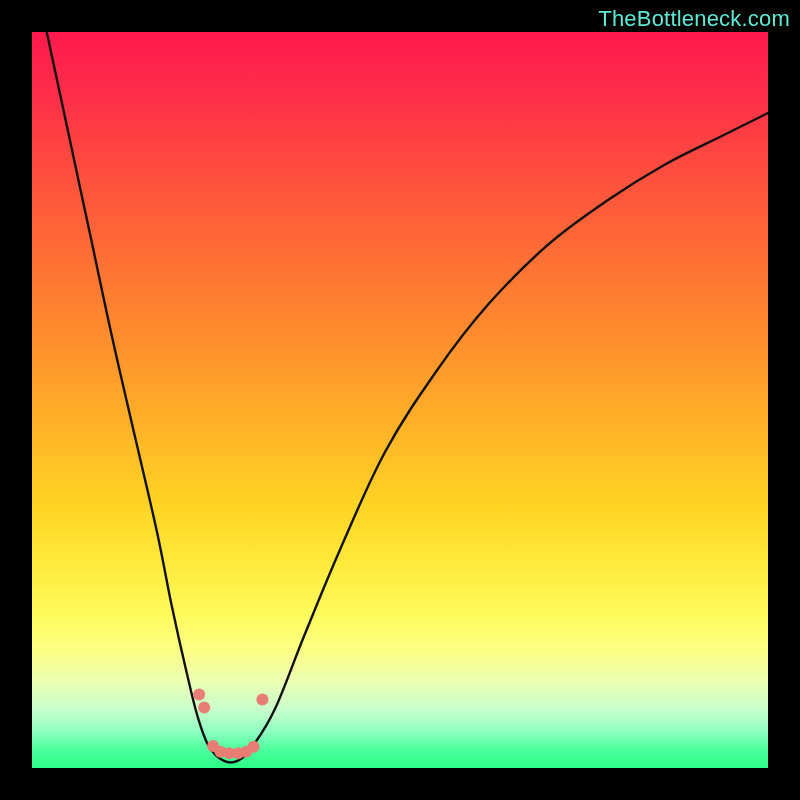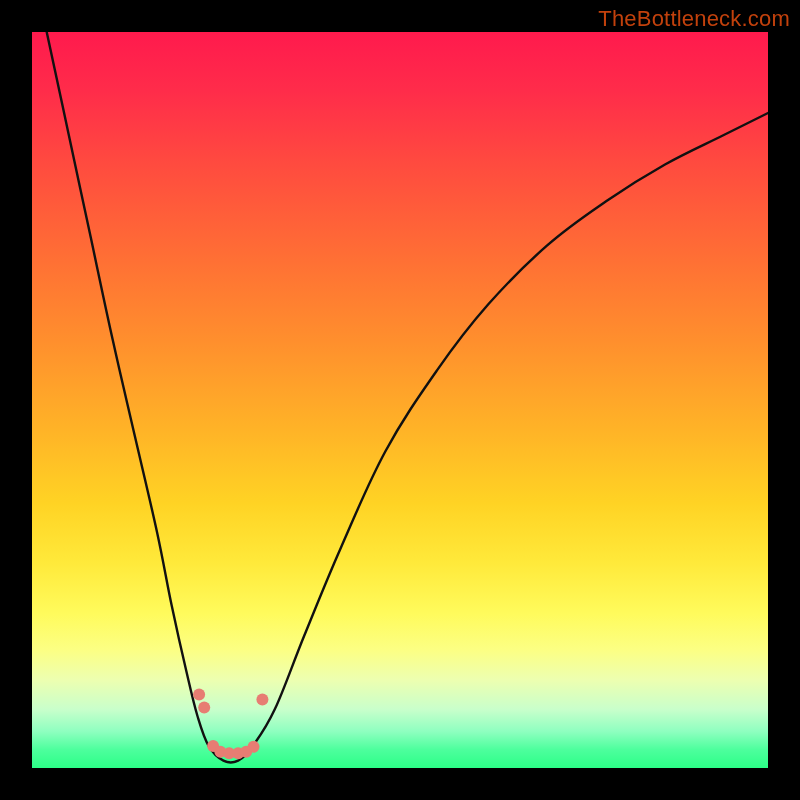--- a/index.html
+++ b/index.html
@@ -44,21 +44,21 @@
   svg.curve {
     position: absolute;
     left: 0; top: 0;
     width: 736px;
     height: 736px;
   }
   .watermark {
     position: absolute;
     top: 6px;
     right: 10px;
-    color: #c2410c;
+    color: #5eead4;
     font-size: 22px;
     font-weight: 500;
     letter-spacing: 0.2px;
   }
 </style>
 </head>
 <body>
 
 <div class="frame">
   <div class="gradient"></div>

